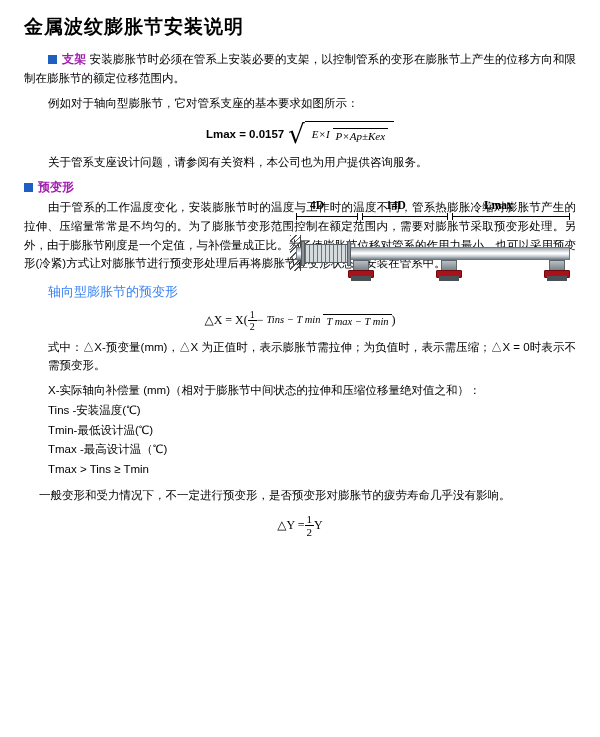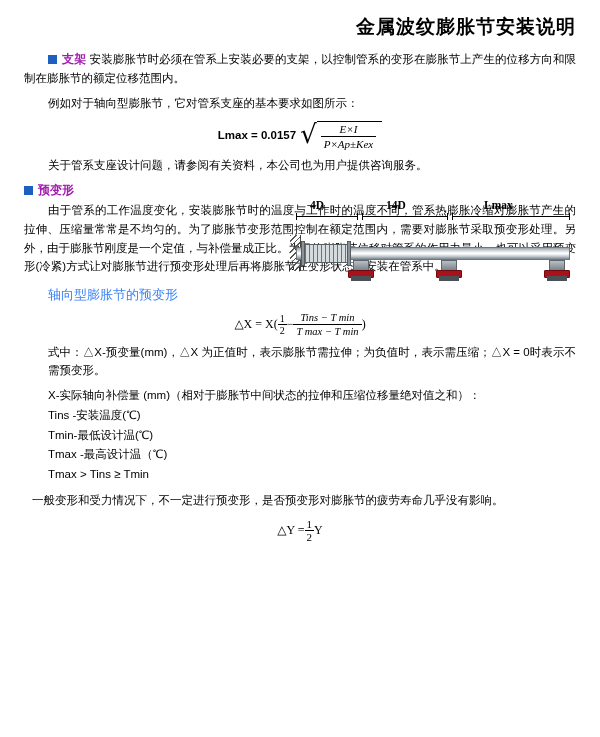--- a/index.html
+++ b/index.html
@@ -15,21 +15,21 @@
     overflow: hidden;
   }
   .page {
     position: relative;
     width: 600px;
     height: 737px;
     box-sizing: border-box;
     padding: 0 24px;
   }
   .doc-title {
-    text-align: right;
+    text-align: left;
     font-size: 19px;
     font-weight: bold;
     letter-spacing: 1px;
     margin: 14px 0 10px 0;
     font-family: "DejaVu Sans", "Liberation Sans", sans-serif;
   }
   .para {
     font-size: 11.5px;
     line-height: 1.62;
     text-align: justify;
@@ -91,22 +91,20 @@
   .sqrt-body {
     border-top: 1px solid #000;
     padding: 1px 6px 0 4px;
     display: flex;
     flex-direction: column;
     align-items: center;
     justify-content: center;
   }
   .frac {
     display: inline-flex;
-    flex-direction: column;
-    align-items: center;
     font-style: italic;
     font-family: "Liberation Serif", serif;
     font-size: 11px;
   }
   .frac .num {
     padding: 0 3px 1px 3px;
   }
   .frac .den {
     border-top: 1px solid #000;
     padding: 1px 3px 0 3px;
@@ -351,21 +349,21 @@
   <div class="para" style="margin-left:24px;">式中：△X-预变量(mm)，△X 为正值时，表示膨胀节需拉伸；为负值时，表示需压缩；△X = 0时表示不需预变形。</div>
 
   <div class="legend mt6">
     <div>X-实际轴向补偿量 (mm)（相对于膨胀节中间状态的拉伸和压缩位移量绝对值之和）：</div>
     <div>Tins -安装温度(℃)</div>
     <div>Tmin-最低设计温(℃)</div>
     <div>Tmax -最高设计温（℃)</div>
     <div>Tmax &gt; Tins ≥ Tmin</div>
   </div>
 
-  <div class="para mt6" style="margin-left:8px;">一般变形和受力情况下，不一定进行预变形，是否预变形对膨胀节的疲劳寿命几乎没有影响。</div>
+  <div class="para mt6" style="margin-left:15px;">一般变形和受力情况下，不一定进行预变形，是否预变形对膨胀节的疲劳寿命几乎没有影响。</div>
 
 
   <div class="formula-center">
     <span class="fml-inline">
       <span>△Y =</span>
       <span class="small-frac" style="font-size:11px;">
         <span class="num">1</span>
         <span class="den">2</span>
       </span>
       <span>Y</span>

